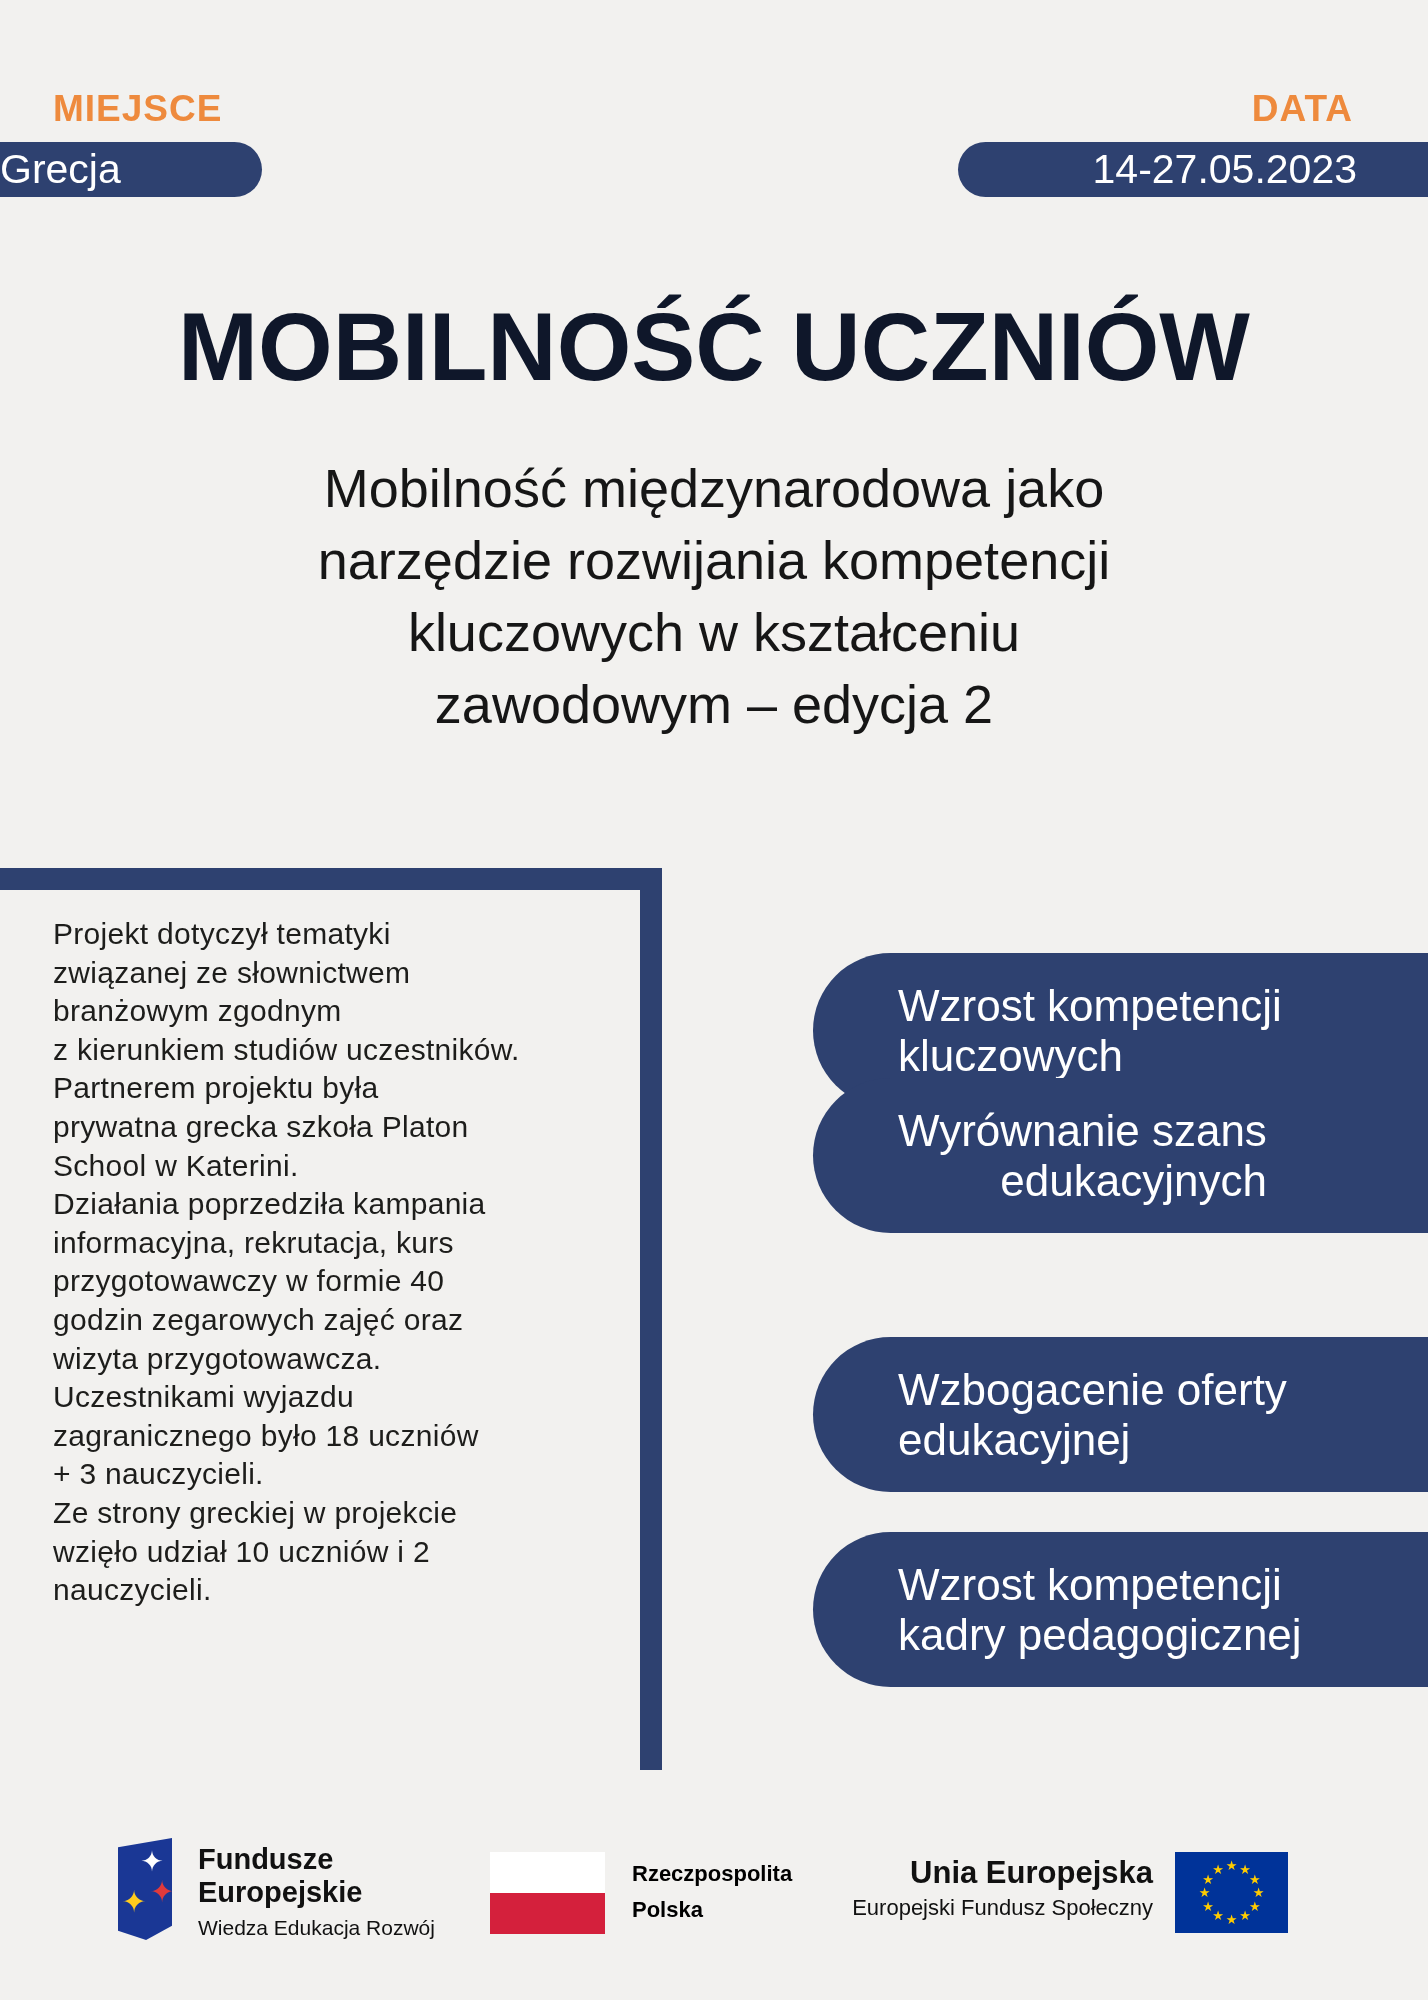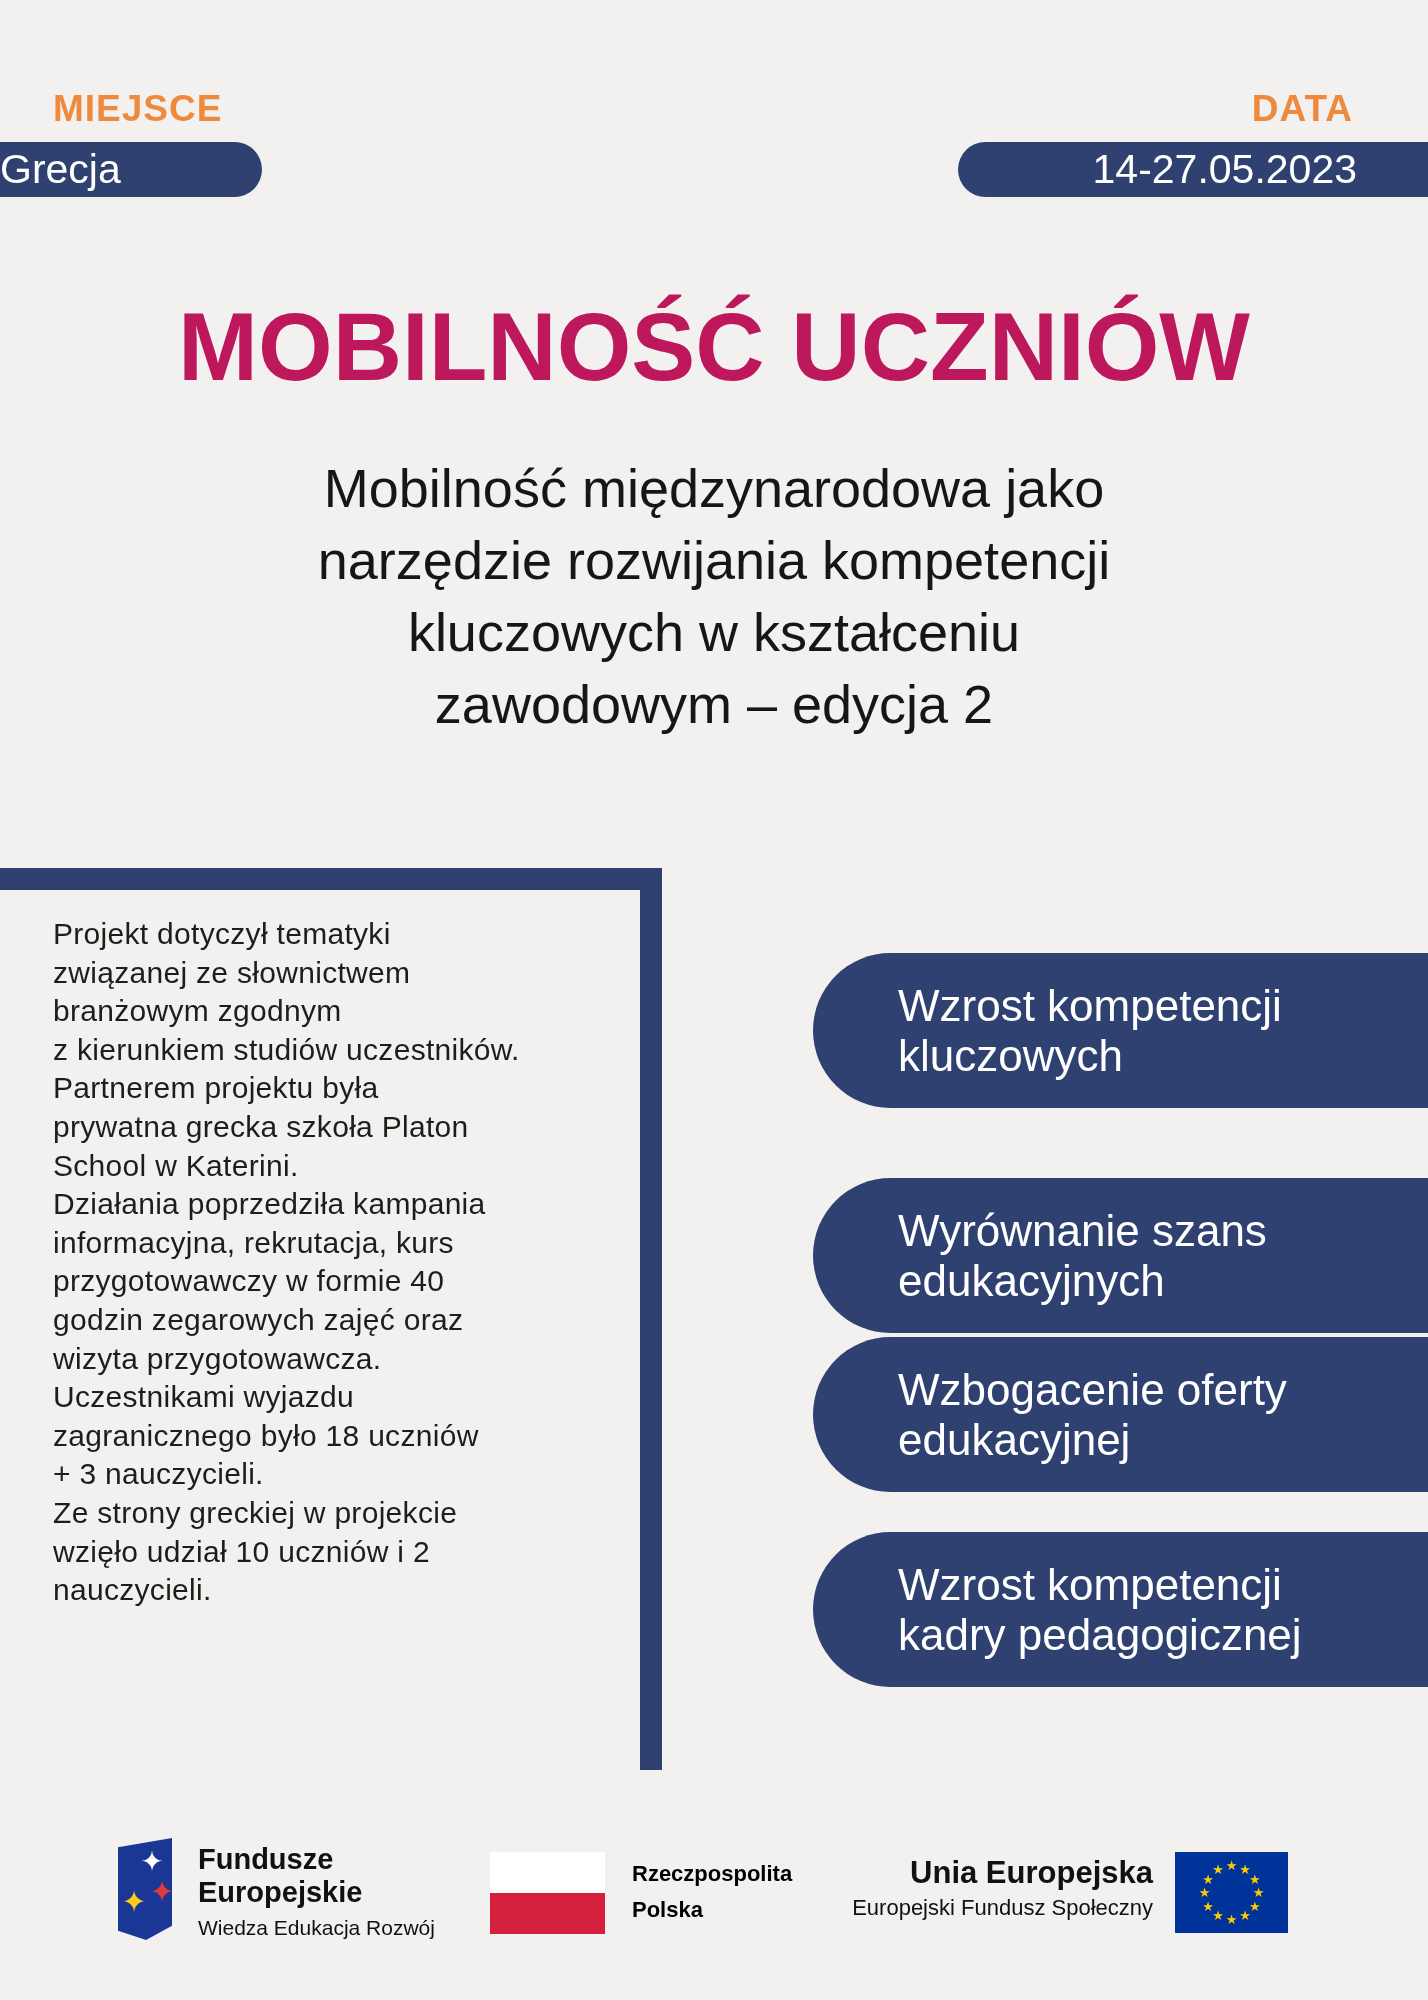--- a/index.html
+++ b/index.html
@@ -10,38 +10,38 @@
   .hdr-label{position:absolute;top:88px;font-size:37px;font-weight:800;color:#ee8a3d;letter-spacing:1px;}
   .hdr-label.place{left:53px;}
   .hdr-label.date{right:75px;}
   .hdr-pill{position:absolute;top:142px;height:55px;background:#2e4170;color:#fff;
             display:flex;align-items:center;font-size:41px;font-weight:300;box-sizing:border-box;}
   .hdr-pill.place{left:0;width:262px;border-radius:0 28px 28px 0;}
   .hdr-pill.date{left:958px;width:470px;border-radius:28px 0 0 28px;justify-content:flex-end;padding-right:71px;}
 
   
   .main-title{position:absolute;left:0;top:292px;width:100%;text-align:center;
-              font-size:96px;font-weight:800;color:#be185d;letter-spacing:0;}
+              font-size:96px;font-weight:800;color:#0f172a;letter-spacing:0;}
   .subtitle{position:absolute;left:0;top:452px;width:100%;text-align:center;
             font-size:54px;line-height:72px;color:#161616;font-weight:400;white-space:pre-line;}
 
   
   .bar-h{position:absolute;left:0;top:868px;width:662px;height:22px;background:#2e4170;}
   .bar-v{position:absolute;left:640px;top:868px;width:22px;height:902px;background:#2e4170;}
 
   
   .description{position:absolute;left:53px;top:915px;width:610px;font-size:30px;line-height:38.6px;
                color:#1d1d1b;white-space:pre-line;letter-spacing:0.3px;}
 
   
   .outcome{position:absolute;left:813px;width:615px;height:155px;background:#2e4170;
            border-radius:78px 0 0 78px;display:flex;align-items:center;box-sizing:border-box;
            padding-left:85px;color:#fff;font-size:44px;line-height:50px;font-weight:300;white-space:pre-line;}
   .outcome.o1{top:953px;}
-  .outcome.o2{top:1178px;}
+  .outcome.o2{top:1078px;text-align:right;}
   .outcome.o3{top:1337px;}
   .outcome.o4{top:1532px;}
 
   
   .fe-flag{position:absolute;left:118px;top:1838px;width:54px;height:102px;background:#1a3795;
            clip-path:polygon(0 9%,100% 0,100% 86%,52% 100%,0 91%);}
   .fe-flag .star{position:absolute;transform:translate(-50%,-50%);line-height:1;}
   .fe-star-white{left:34px;top:24px;font-size:28px;color:#ffffff;}
   .fe-star-red{left:44px;top:54px;font-size:30px;color:#e03a3c;}
   .fe-star-yellow{left:16px;top:64px;font-size:30px;color:#ffcc1e;}

